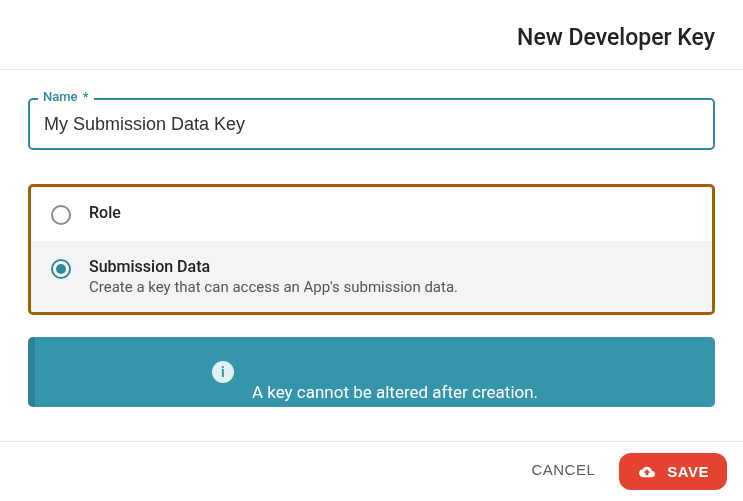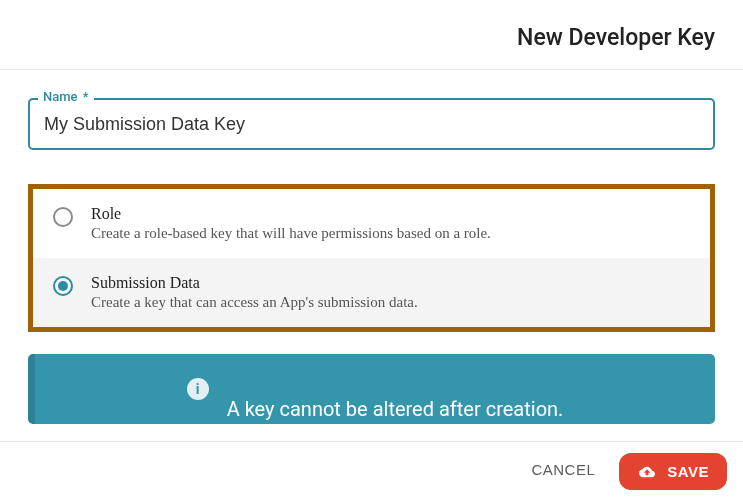--- a/index.html
+++ b/index.html
@@ -46,24 +46,23 @@
       padding: 0 5px;
       font-size: 13px;
       color: #2e8a9e;
       font-weight: 500;
     }
     .required-star {
       color: #2e8a9e;
       margin-left: 2px;
     }
     .radio-group {
-      border: 5px solid #a16207;
-      border-radius: 0;
+      border: 3px solid #a16207;
+      border-radius: 5px;
       overflow: hidden;
-      font-family: Liberation Serif, serif;
     }
     .radio-option {
       display: flex;
       align-items: flex-start;
       padding: 16px 20px;
       cursor: pointer;
     }
     .radio-option.selected {
       background: #f4f4f4;
     }
@@ -120,21 +119,21 @@
       border-radius: 50%;
       display: flex;
       align-items: center;
       justify-content: center;
       color: #3595ab;
       font-weight: bold;
       font-size: 14px;
       flex-shrink: 0;
     }
     .info-text {
-      font-size: 20px;
+      font-size: 17px;
       color: #fff;
       margin-top: 39px;
     }
     .dialog-footer {
       position: absolute;
       bottom: 0;
       left: 0;
       right: 0;
       border-top: 1px solid #e8e8e8;
       padding: 11px 16px;
@@ -187,21 +186,20 @@
       <span class="required-star">*</span>
     </label>
     <input type="text" class="name-input" value="My Submission Data Key" style="">
   </div>
 
   <div class="radio-group">
     <div class="radio-option">
       <span class="radio-circle"></span>
       <div class="radio-text">
         <div class="radio-title">Role</div>
-        <div class="radio-desc">Create a role-based key that will have permissions based on a role.</div>
       </div>
     </div>
     <div class="radio-option selected">
       <span class="radio-circle checked">
         <span class="radio-dot"></span>
       </span>
       <div class="radio-text">
         <div class="radio-title">Submission Data</div>
         <div class="radio-desc">Create a key that can access an App's submission data.</div>
       </div>

